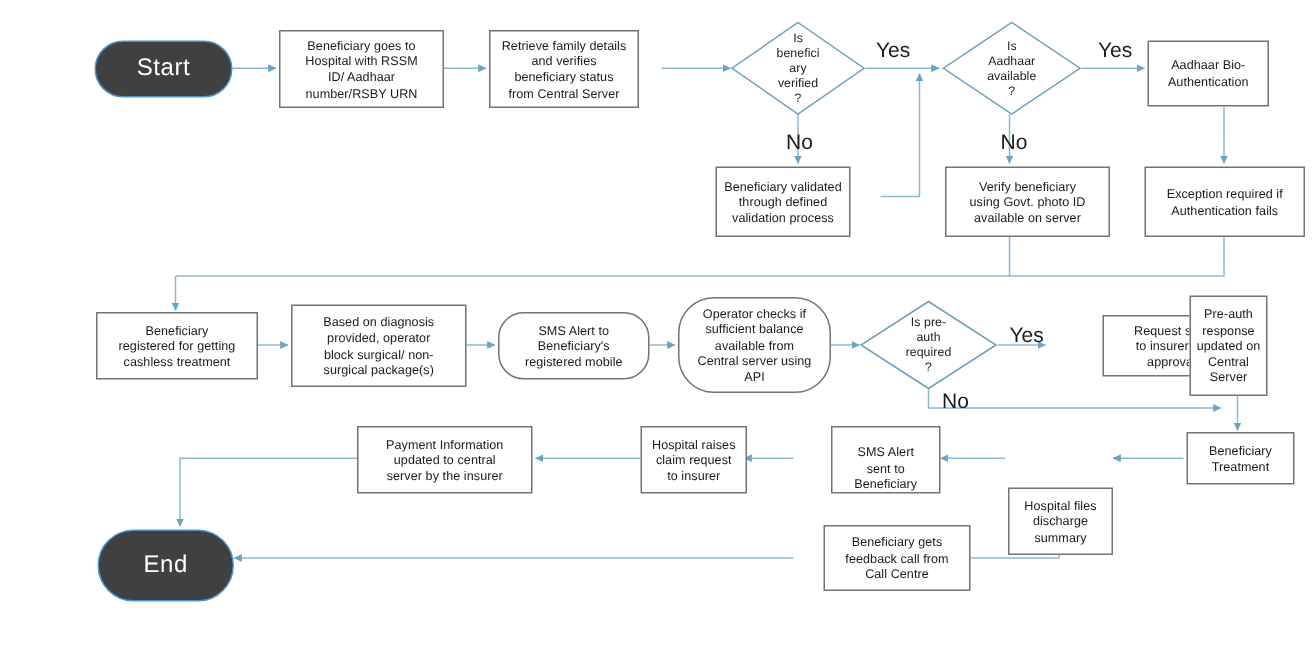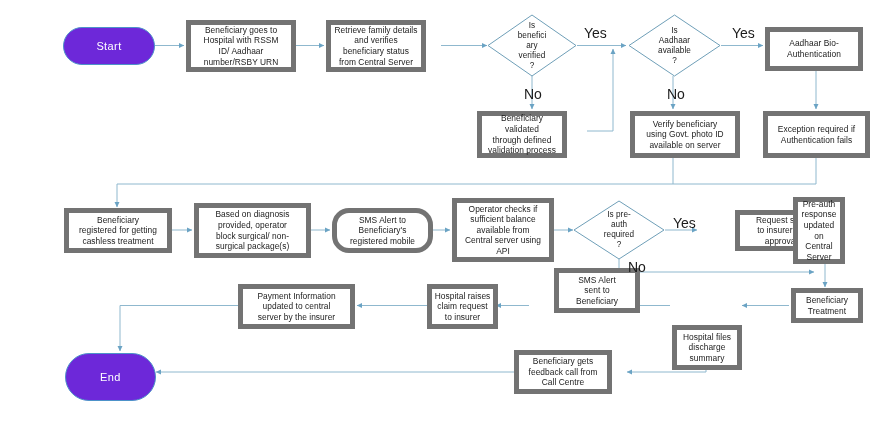--- a/index.html
+++ b/index.html
@@ -38,28 +38,28 @@
     letter-spacing: 0.05px;
   }
   .node .txt {
     display: block;
     width: 100%;
     padding: 0 2px;
     white-space: pre-line;
   }
   .proc {
     background: #ffffff;
-    border: 5px solid #737373;
+    border: 1px solid #737373;
   }
   .terminator {
-    background: #6d28d9;
+    background: #404040;
     border: 1px solid #4d92c9;
     border-radius: 999px;
     color: #ffffff;
-    font-size: 11px;
+    font-size: 16px;
     letter-spacing: 0.4px;
   }
   .diamond {
     background: transparent;
     border: none;
   }
   .diamond .dshape {
     position: absolute;
     left: 0;
     top: 0;
@@ -181,21 +181,21 @@
   <div class="node diamond" style="left:628px;top:14px;width:93px;height:63px;">
     <svg class="dshape" viewBox="0 0 93 63">
       <polygon points="46.5,1 92,31.5 46.5,62 1,31.5" fill="#ffffff" stroke="#6f9fb8" stroke-width="1"></polygon>
     </svg>
     <span class="txt">Is
 Aadhaar
 available
 ?</span>
   </div>
 
-  <div class="node proc" style="left:765px;top:27px;width:98px;height:44px;">
+  <div class="node proc" style="left:765px;top:27px;width:81px;height:44px;">
     <span class="txt">Aadhaar Bio-
 Authentication</span>
   </div>
 
   <div class="node proc" style="left:477px;top:111px;width:90px;height:47px;">
     <span class="txt">Beneficiary validated
 through defined
 validation process</span>
   </div>
 
@@ -222,21 +222,21 @@
 block surgical/ non-
 surgical package(s)</span>
   </div>
 
   <div class="node proc" style="left:332px;top:208px;width:101px;height:45px;border-radius:17px;">
     <span class="txt">SMS Alert to
 Beneficiary's
 registered mobile</span>
   </div>
 
-  <div class="node proc" style="left:452px;top:198px;width:102px;height:64px;">
+  <div class="node proc" style="left:452px;top:198px;width:102px;height:64px;border-radius:24px;">
     <span class="txt">Operator checks if
 sufficient balance
 available from
 Central server using
 API</span>
   </div>
 
   <div class="node diamond" style="left:573px;top:200px;width:92px;height:60px;">
     <svg class="dshape" viewBox="0 0 92 60">
       <polygon points="46,1 91,30 46,59 1,30" fill="#ffffff" stroke="#6f9fb8" stroke-width="1"></polygon>
@@ -265,39 +265,39 @@
     <span class="txt">Beneficiary
 Treatment</span>
   </div>
 
   <div class="node proc" style="left:672px;top:284px;width:70px;height:45px;margin-top:41px;">
     <span class="txt">Hospital files
 discharge
 summary</span>
   </div>
 
-  <div class="node proc" style="left:554px;top:268px;width:86px;height:45px;">
+  <div class="node proc" style="left:554px;top:284px;width:73px;height:45px;align-items:flex-end;">
     <span class="txt">SMS Alert
 sent to
 Beneficiary</span>
   </div>
 
   <div class="node proc" style="left:427px;top:284px;width:71px;height:45px;">
     <span class="txt">Hospital raises
 claim request
 to insurer</span>
   </div>
 
   <div class="node proc" style="left:238px;top:284px;width:117px;height:45px;">
     <span class="txt">Payment Information
 updated to central
 server by the insurer</span>
   </div>
 
-  <div class="node proc" style="left:514px;top:350px;width:98px;height:44px;">
+  <div class="node proc" style="left:549px;top:350px;width:98px;height:44px;">
     <span class="txt">Beneficiary gets
 feedback call from
 Call Centre</span>
   </div>
 
   <div class="node terminator" style="left:65px;top:353px;width:91px;height:48px;">
     <span class="txt">End</span>
   </div>
 
   <span class="edge-label" style="left:584px;top:25px;">Yes</span>

